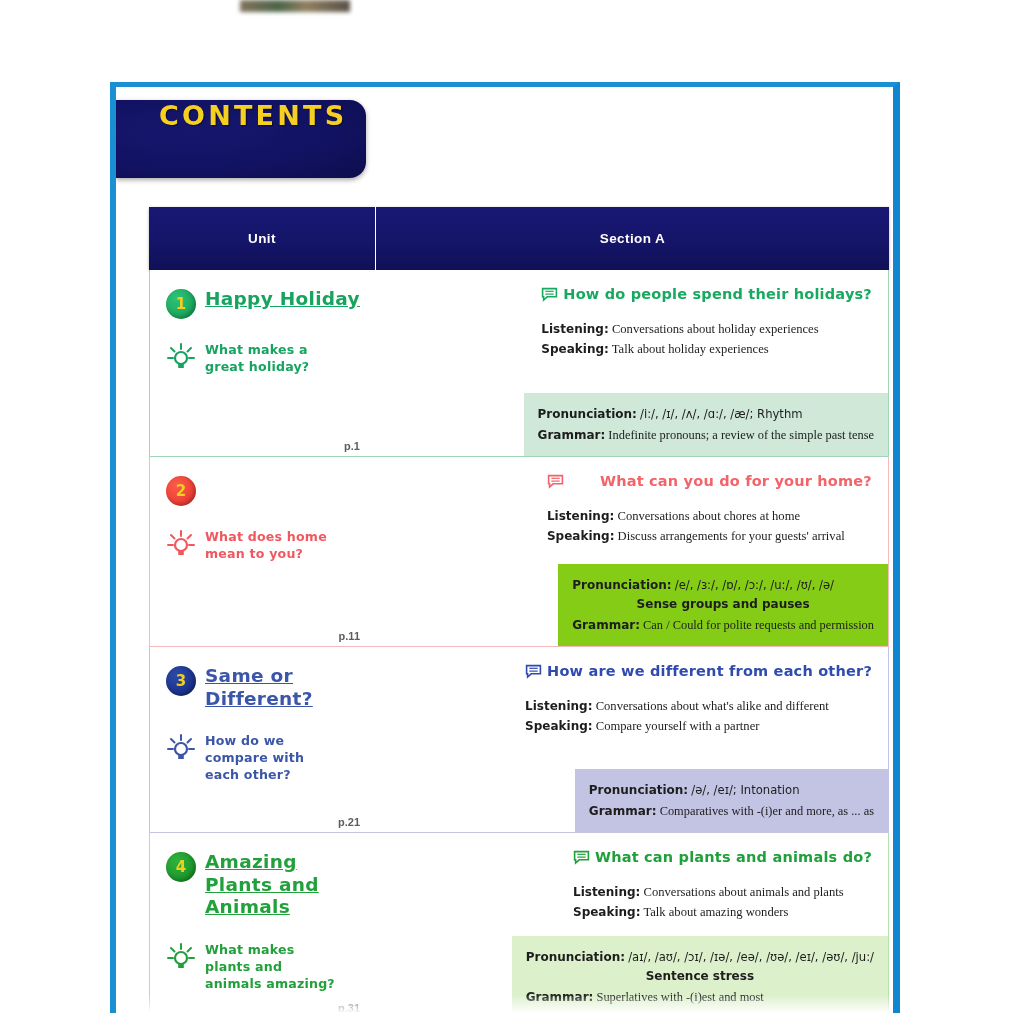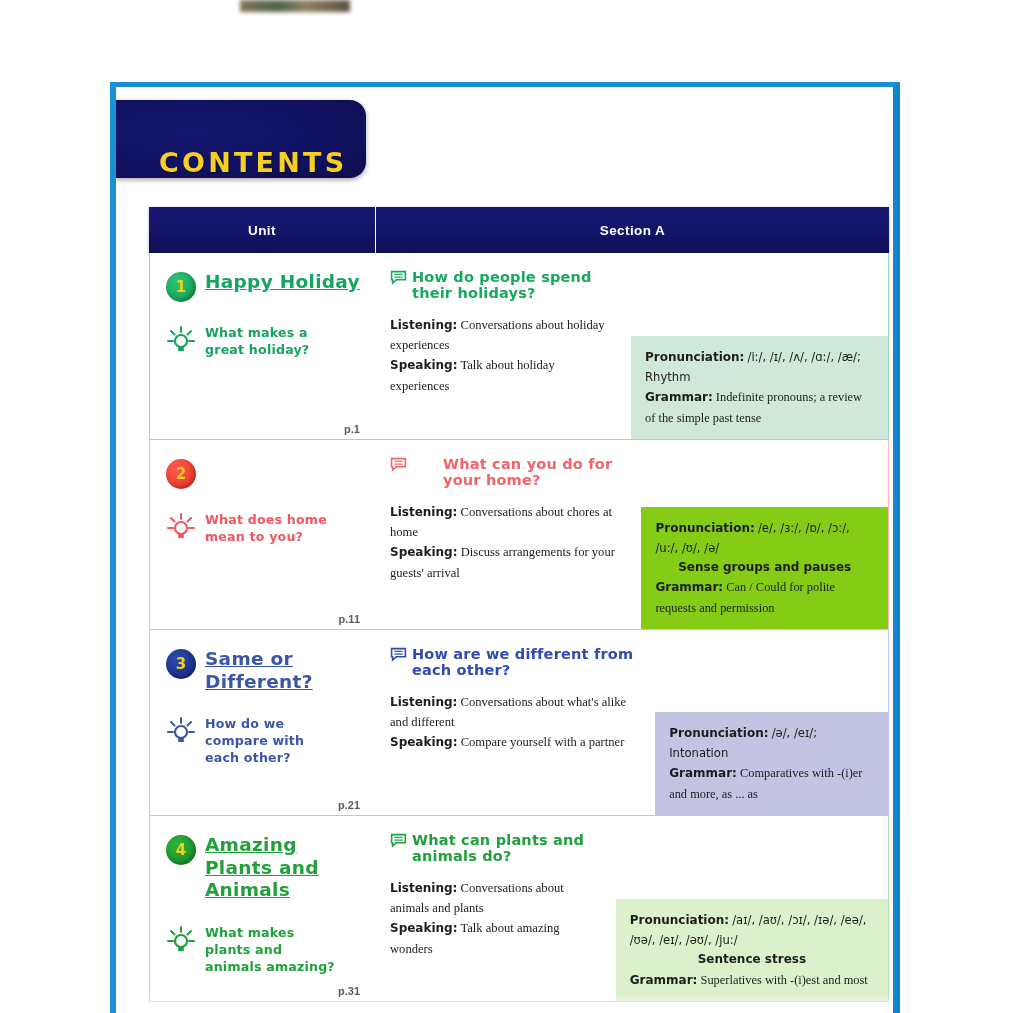--- a/index.html
+++ b/index.html
@@ -31,36 +31,36 @@
 
   
   #page-inner{position:absolute;inset:0;filter:blur(0.45px);}
 
   
   #contents-tab{
     position:absolute;left:0px;top:13px;width:250px;height:78px;
     background:radial-gradient(ellipse at 30% 40%,#16166e 0%,#121263 55%,#0d0d4d 100%);
     border-radius:0 16px 16px 0;
     box-shadow:0 2px 5px rgba(0,0,0,.35);
-    display:flex;align-items:flex-end;
+    display:flex;align-items:flex-start;
   }
   #contents-title{
     color:#f5d020;
     font-size:27px;font-weight:bold;letter-spacing:3.2px;
     margin-left:43px;
     text-shadow:1px 1px 1px rgba(0,0,0,.5);
     font-family:"DejaVu Sans", sans-serif;
   }
 
   
   #contents-table{
     position:absolute;left:33px;top:120px;width:740px;
   }
   #table-head{
-    display:flex;height:46px;
+    display:flex;height:63px;
     background:linear-gradient(180deg,#181874 0%,#141468 60%,#101057 100%);
     box-shadow:0 1px 3px rgba(0,0,0,.3);
   }
   .th{
     color:#ffffff;font-size:13.5px;font-weight:bold;letter-spacing:.4px;
     display:flex;align-items:center;justify-content:center;
   }
   .th-unit{width:226px;border-right:1px solid #ffffff;}
   .th-section{flex:1;}
 
@@ -101,21 +101,21 @@
     font-size:12.6px;font-weight:bold;line-height:1.35;letter-spacing:.2px;
     font-family:"DejaVu Sans", sans-serif;
     max-width:135px;
   }
   .page-num{
     position:absolute;right:16px;bottom:4px;
     font-size:11px;color:#5d5d5d;font-weight:bold;
   }
 
   
-  .section-col{flex:1;display:flex;flex-direction:row;background:#ffffff;}
+  .section-col{flex:1;display:flex;flex-direction:column;background:#ffffff;align-items:flex-end;}
   .section-top{padding:16px 16px 8px 14px;}
   .sec-q{
     display:flex;align-items:flex-start;gap:5px;
     font-size:14.5px;font-weight:bold;letter-spacing:.2px;
     font-family:"DejaVu Sans", sans-serif;
     margin-bottom:14px;
   }
   .speech-icon{flex:none;margin-top:1px;}
   .skill-line{
     font-size:12.6px;color:#1d1d1d;line-height:1.6;

